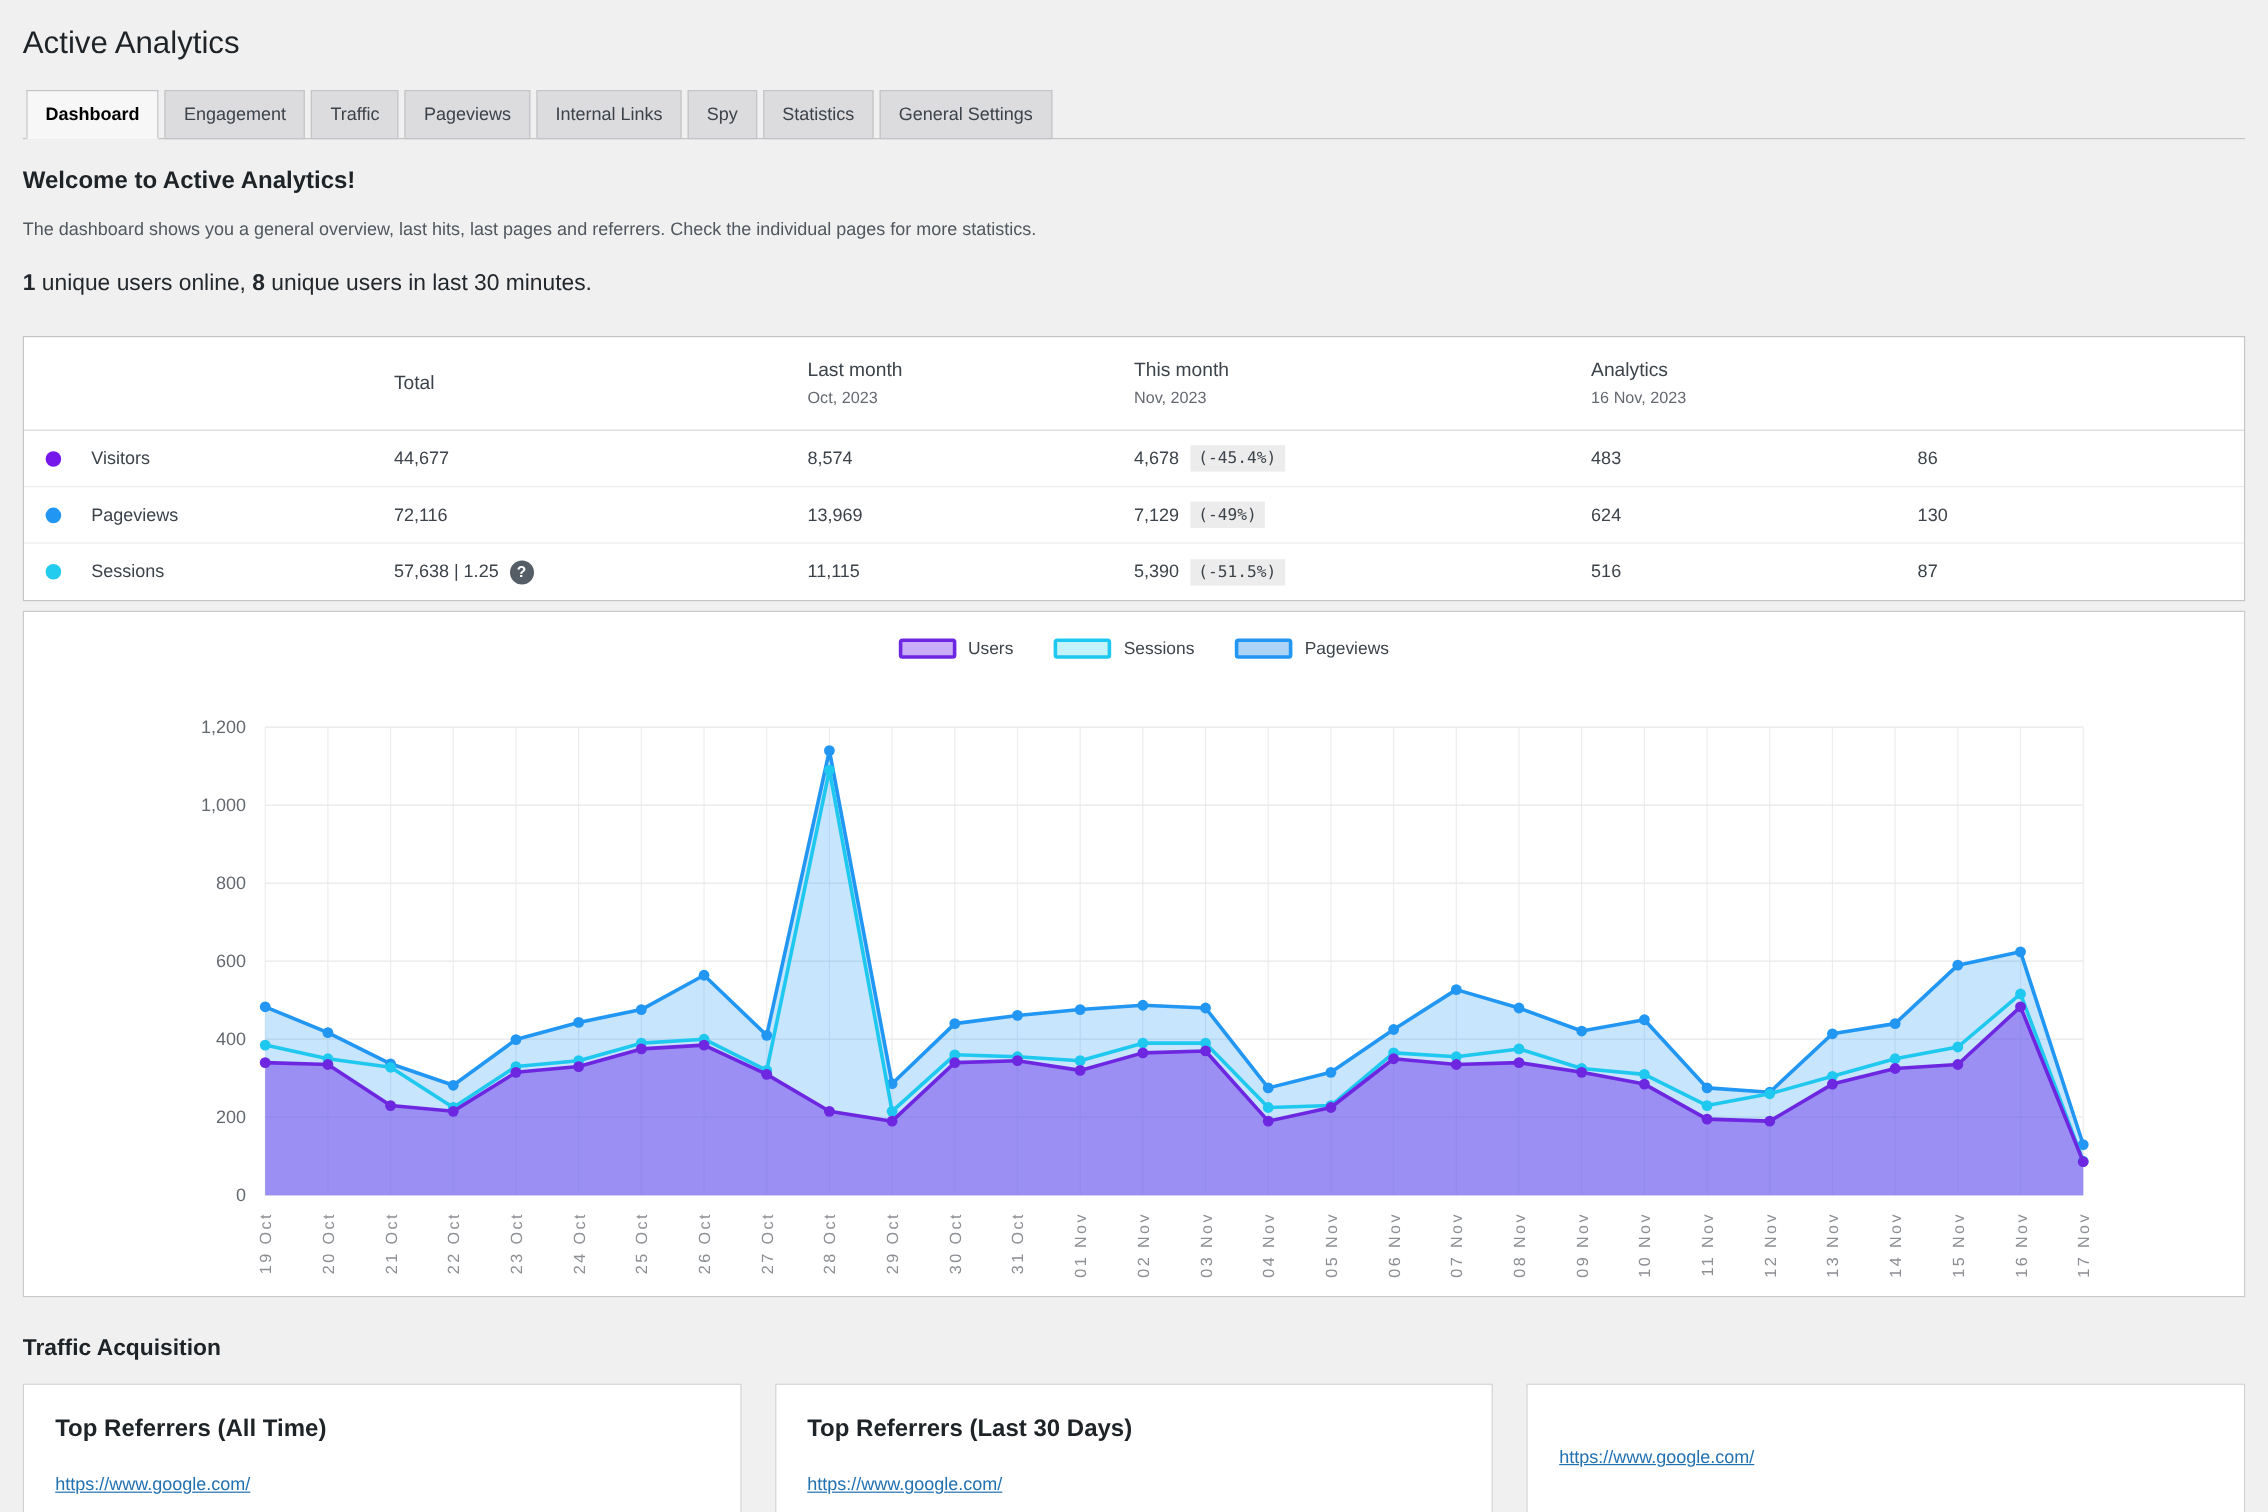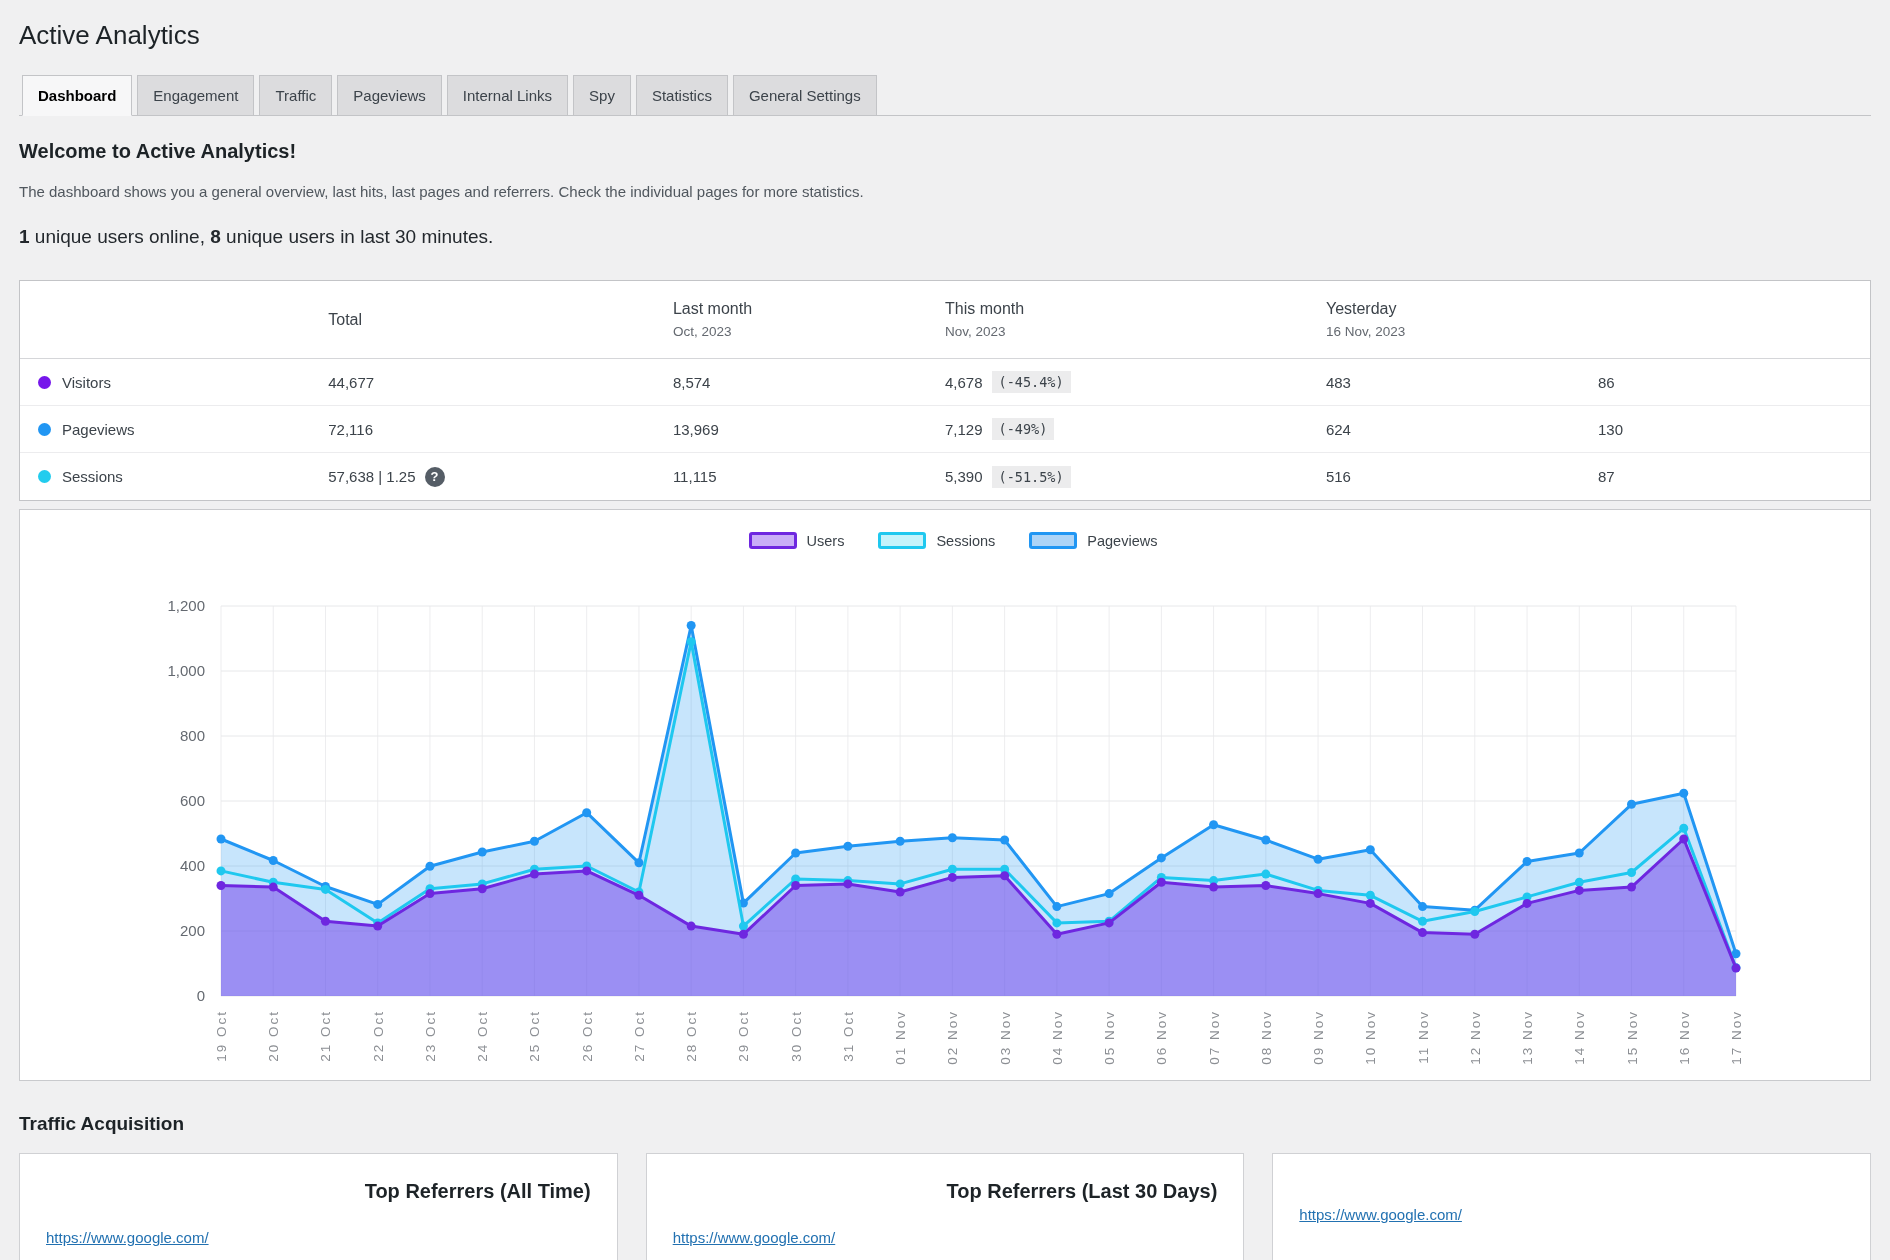--- a/index.html
+++ b/index.html
@@ -57,21 +57,21 @@
     display: grid;
     grid-template-columns: 16% 19% 15% 21% 15% 14%;
     padding: 0 18px;
   }
   .stats-header { height: 78px; border-bottom: 1px solid #d5d6d9; }
   .stats-header .col { display: flex; flex-direction: column; justify-content: center; }
   .col-main { font-size: 16px; color: #3c434a; }
   .col-sub  { font-size: 13.5px; color: #646970; margin-top: 6px; }
   .stats-row { height: 47px; align-items: center; border-bottom: 1px solid #ececee; }
   .stats-row:last-child { border-bottom: none; }
-  .row-label { display: flex; align-items: center; gap: 11px; font-size: 15px; color: #3c434a; }
+  .row-label { display: flex; align-items: center; gap: 25px; font-size: 15px; color: #3c434a; }
   .dot { width: 13px; height: 13px; border-radius: 50%; flex: 0 0 auto; }
   .cell { font-size: 15px; color: #3c434a; display: flex; align-items: center; gap: 9px; }
   .pct-badge {
     font-family: "DejaVu Sans Mono", monospace;
     font-size: 13.5px;
     background: #ececed;
     color: #3c434a;
     padding: 3px 7px;
     border-radius: 0;
     white-space: nowrap;
@@ -105,21 +105,21 @@
     display: grid;
     grid-template-columns: 1fr 1fr 1fr;
     gap: 28px;
   }
   .ref-card {
     background: #fff;
     border: 1px solid #d0d1d4;
     padding: 26px;
     height: 320px;
   }
-  .ref-title { font-size: 20px; font-weight: 700; color: #1d2327; text-align: right; }
+  .ref-title { font-size: 20px; font-weight: 700; color: #1d2327; }
   .ref-link {
     display: inline-block;
     margin-top: 26px;
     font-size: 15px;
     color: #2271b1;
     text-decoration: underline;
   }
 </style>
 </head>
 <body>
@@ -152,21 +152,21 @@
       </div>
       <div class="col">
         <div class="col-main">Last month</div>
         <div class="col-sub">Oct, 2023</div>
       </div>
       <div class="col">
         <div class="col-main">This month</div>
         <div class="col-sub">Nov, 2023</div>
       </div>
       <div class="col">
-        <div class="col-main">Yesterday</div>
+        <div class="col-main">Analytics</div>
         <div class="col-sub">16 Nov, 2023</div>
       </div>
     </div>
   <div>
       <div class="stats-row">
         <div class="row-label">
           <span class="dot" style="background: rgb(118, 23, 235);"></span>
           <span>Visitors</span>
         </div>
         <div class="cell">

